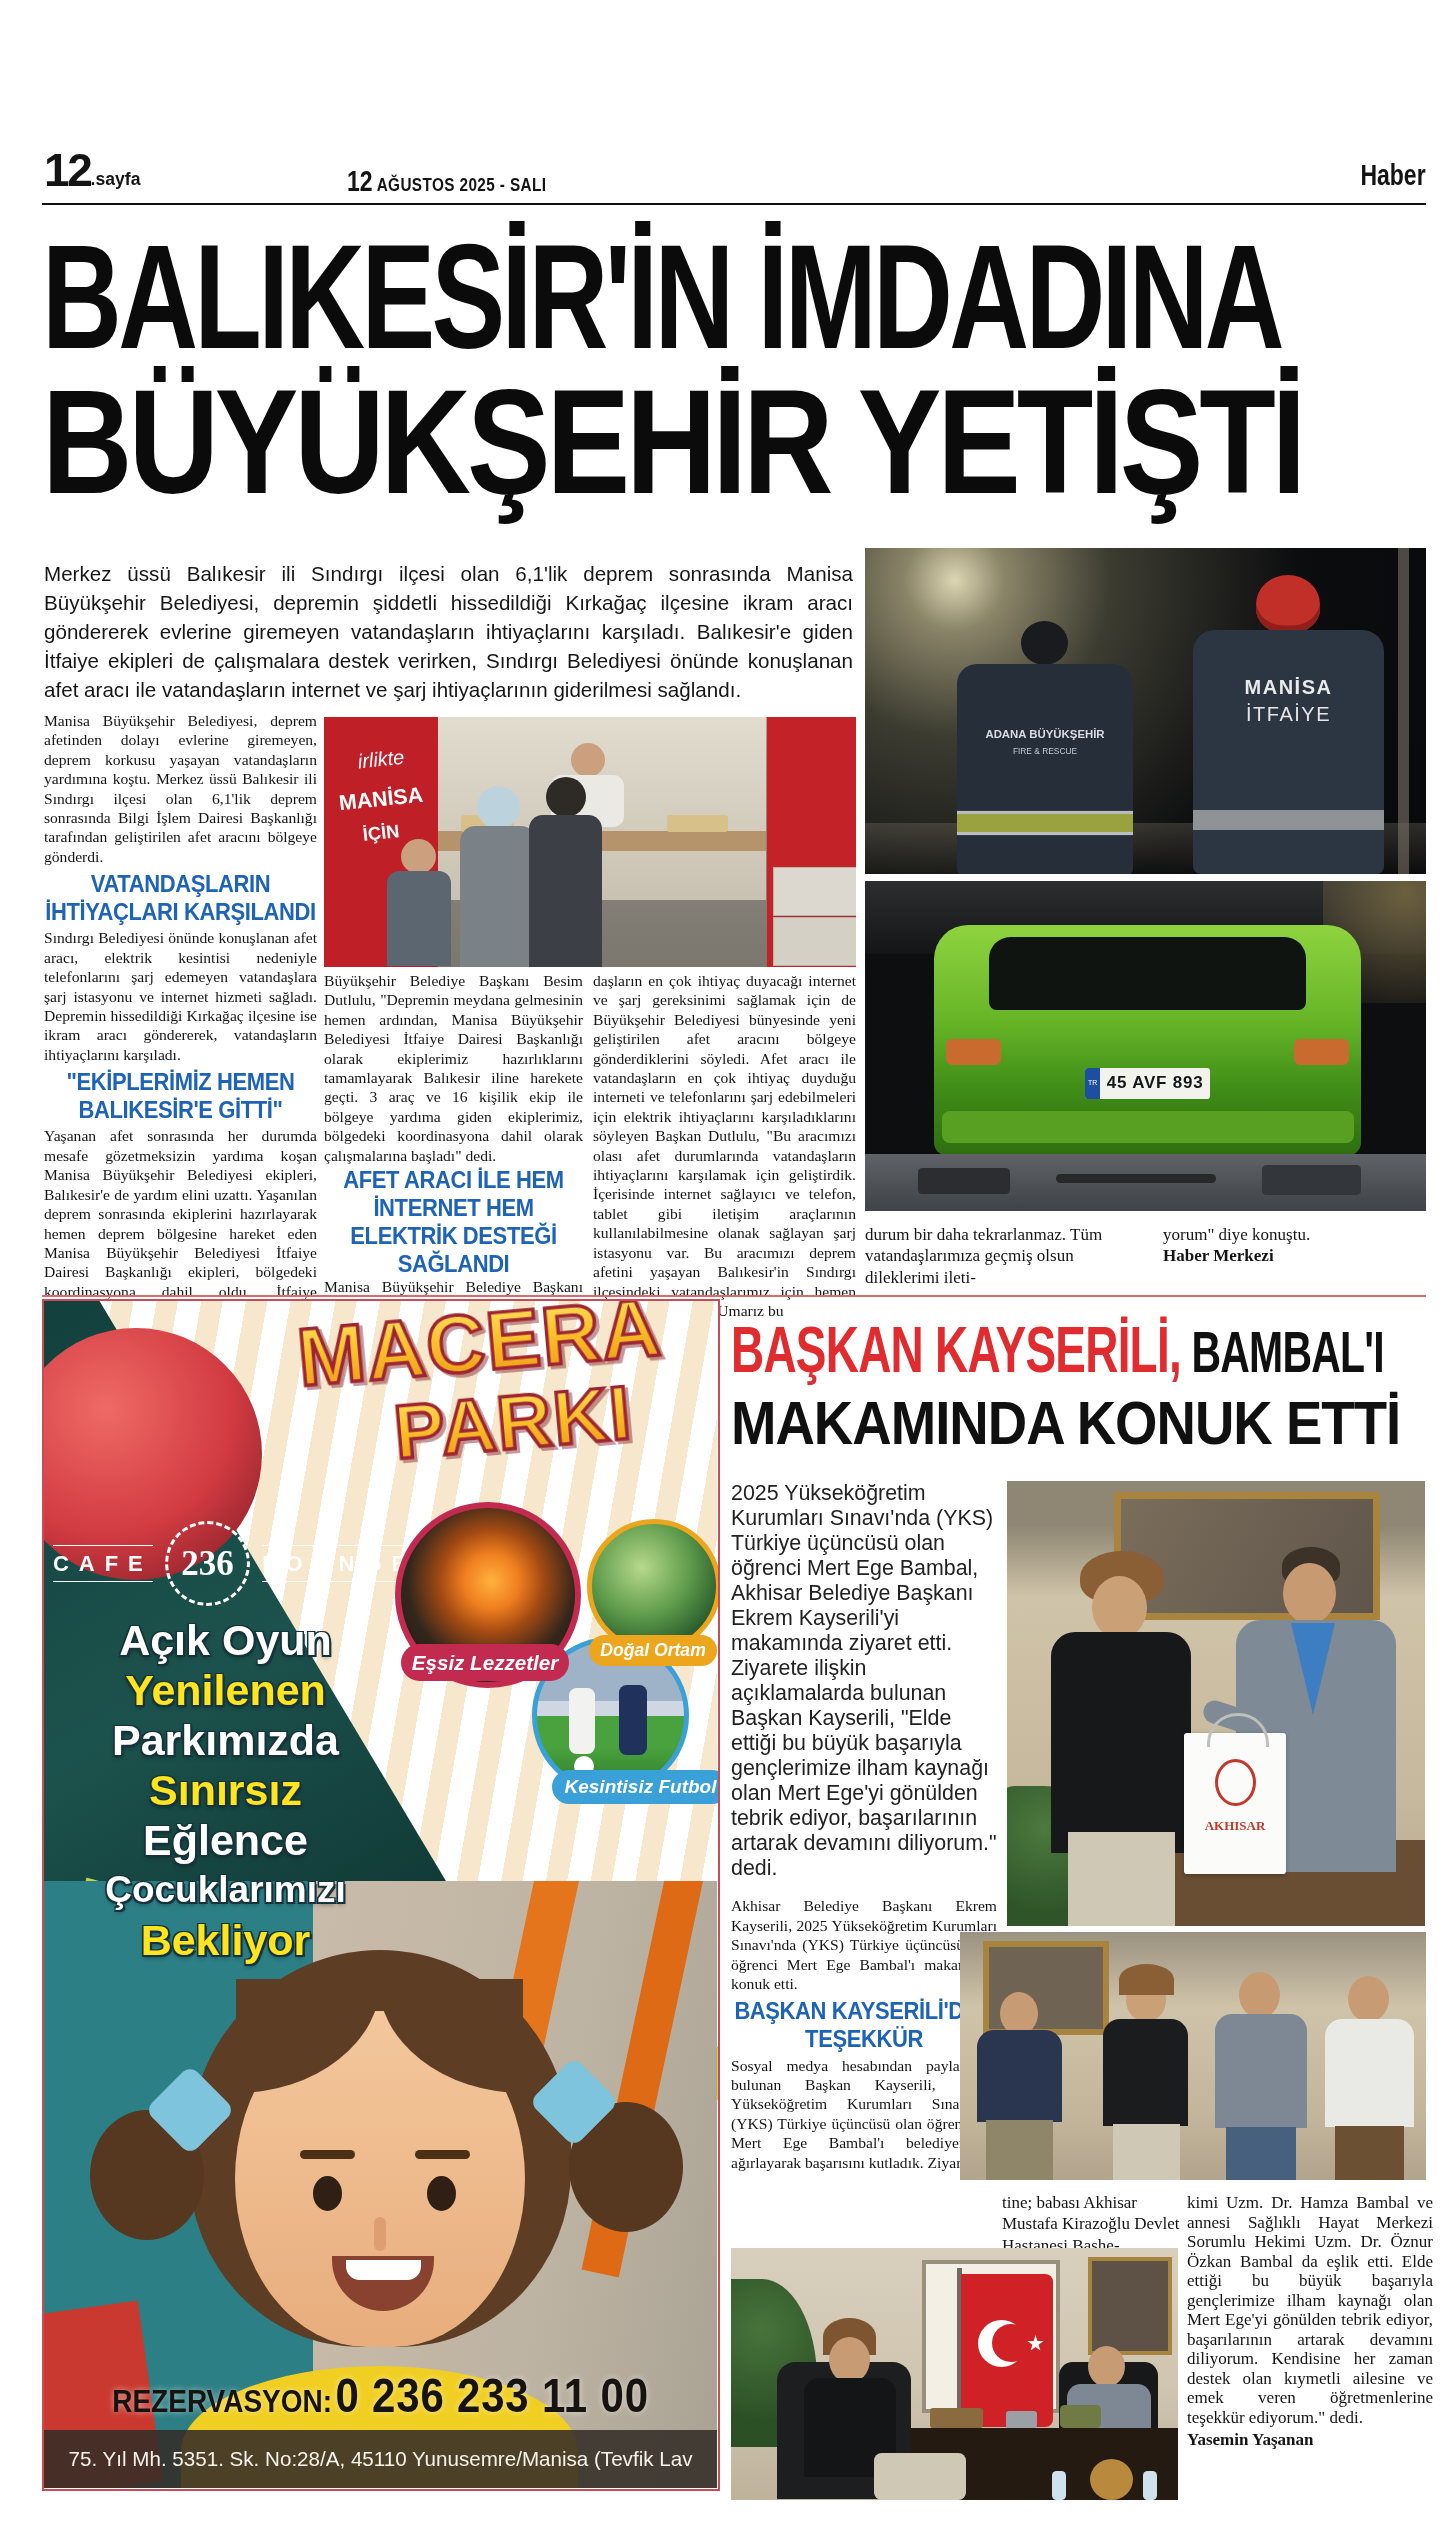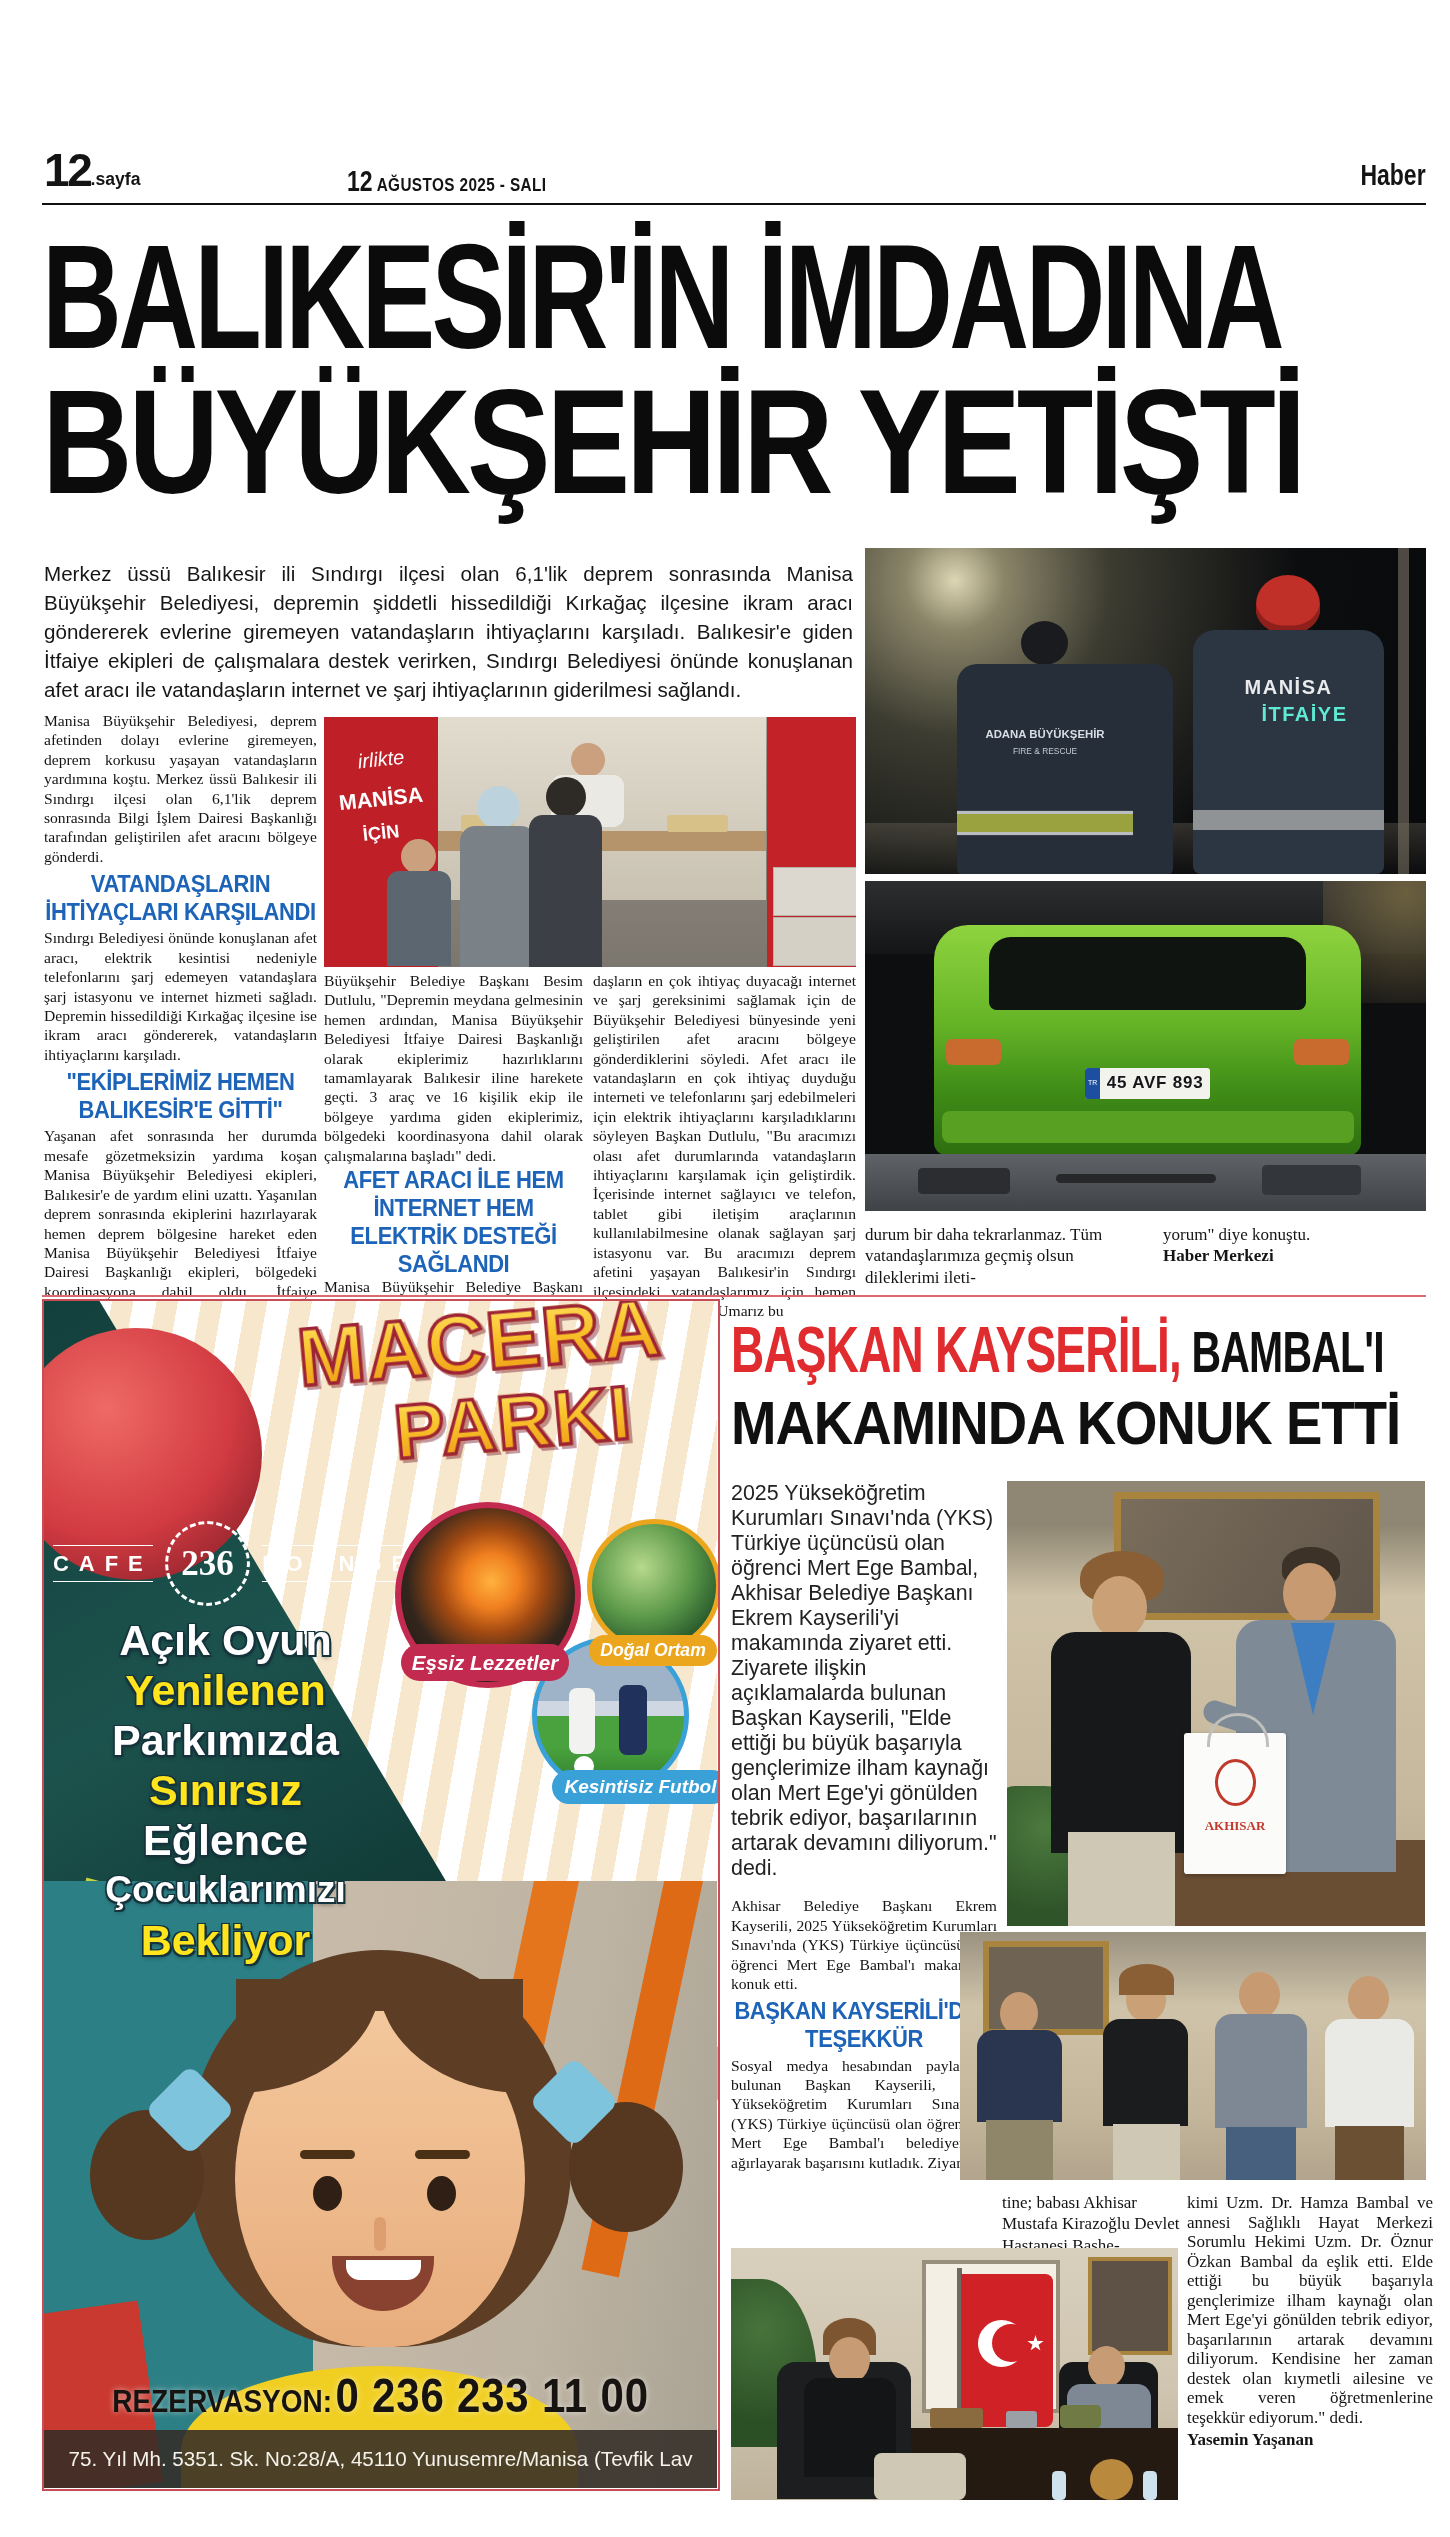--- a/index.html
+++ b/index.html
@@ -59,32 +59,32 @@
   <div class="ab hl" style="left:42px;top:368px;font-size:114px;transform:scale(1.10,1.30);">BÜYÜKŞEHİR YETİŞTİ</div>
 
   <div class="ab lead just" style="left:44px;top:559px;width:809px;">Merkez üssü Balıkesir ili Sındırgı ilçesi olan 6,1'lik deprem sonrasında Manisa Büyükşehir Belediyesi, depremin şiddetli hissedildiği Kırkağaç ilçesine ikram aracı göndererek evlerine giremeyen vatandaşların ihtiyaçlarını karşıladı. Balıkesir'e giden İtfaiye ekipleri de çalışmalara destek verirken, Sındırgı Belediyesi önünde konuşlanan afet aracı ile vatandaşların internet ve şarj ihtiyaçlarının giderilmesi sağlandı.</div>
 
   <div class="photo" style="left:865px;top:548px;width:561px;height:326px;background:radial-gradient(circle at 16% 10%,#ddd6b4 0%,#8a8468 9%,#3c3c31 28%,#0c0d0f 62%,#08090b 100%);">
     <div class="ab" style="left:533px;top:0;width:10.7px;height:326px;background:#4e4a43;"></div>
     <div class="ab" style="left:0;top:275px;width:561px;height:51px;background:linear-gradient(180deg,rgba(120,112,96,.35),rgba(40,38,32,.1));"></div>
 
     <div class="ab" style="left:92px;top:73px;width:176px;height:253px;">
       <div class="ab" style="left:64px;top:0;width:47px;height:44px;border-radius:50%;background:#191b1f;"></div>
-      <div class="ab" style="left:0;top:43px;width:176px;height:211px;background:#262e3a;border-radius:20px 20px 6.1px 6.1px;padding-left:40px;">
+      <div class="ab" style="left:0;top:43px;width:176px;height:211px;background:#262e3a;border-radius:20px 20px 6.1px 6.1px;">
         <div class="ovl ab" style="left:0;top:64px;width:176px;font-size:11.4px;font-weight:bold;color:#d8dee4;">ADANA BÜYÜKŞEHİR</div>
         <div class="ovl ab" style="left:0;top:82px;width:176px;font-size:8.4px;color:#c3cad1;">FIRE &amp; RESCUE</div>
         <div class="ab" style="left:0;top:150px;width:176px;height:18.3px;background:#9aa23f;box-shadow:0 -3.1px 0 #b9bdbf,0 3.1px 0 #b9bdbf;"></div>
       </div>
     </div>
 
     <div class="ab" style="left:328px;top:27px;width:191px;height:299px;">
       <div class="ab" style="left:63px;top:0;width:64px;height:58px;border-radius:50% 50% 42% 42%;background:#c03028;box-shadow:inset 0 -7.6px 0 #8f1f1a;"></div>
       <div class="ab" style="left:0;top:55px;width:191px;height:244px;background:#2c3542;border-radius:21.4px 21.4px 7.6px 7.6px;">
         <div class="ovl ab" style="left:0;top:46px;width:191px;font-size:20px;font-weight:bold;color:#e9eaec;letter-spacing:1.5px;">MANİSA</div>
-        <div class="ovl ab" style="left:16px;top:73px;width:191px;font-size:20px;font-weight:bold;color:#5eead4;letter-spacing:1.5px;">İTFAİYE</div>
+        <div class="ovl ab" style="left:0;top:73px;width:191px;font-size:20px;font-weight:normal;color:#e5e5e5;letter-spacing:1.5px;">İTFAİYE</div>
         <div class="ab" style="left:0;top:180px;width:191px;height:20px;background:#8f9396;"></div>
       </div>
     </div>
   </div>
 
   <div class="photo" style="left:865px;top:881px;width:561px;height:330px;background:#0d0e10;">
     <div class="ab" style="left:0;top:0;width:561px;height:73px;background:linear-gradient(180deg,#2c2e30,#141516);"></div>
     <div class="ab" style="left:458px;top:0;width:103px;height:122px;background:radial-gradient(circle at 80% 10%,#6b5f3f,rgba(20,20,20,0));"></div>
     <div class="ab" style="left:69px;top:44px;width:427px;height:230px;">
       <div class="ab" style="left:0;top:0;width:427px;height:230px;background:linear-gradient(180deg,#8fd33f 0%,#66b527 42%,#3f8c17 72%,#2e6e10 100%);border-radius:34px 34px 12.2px 12.2px;"></div>

